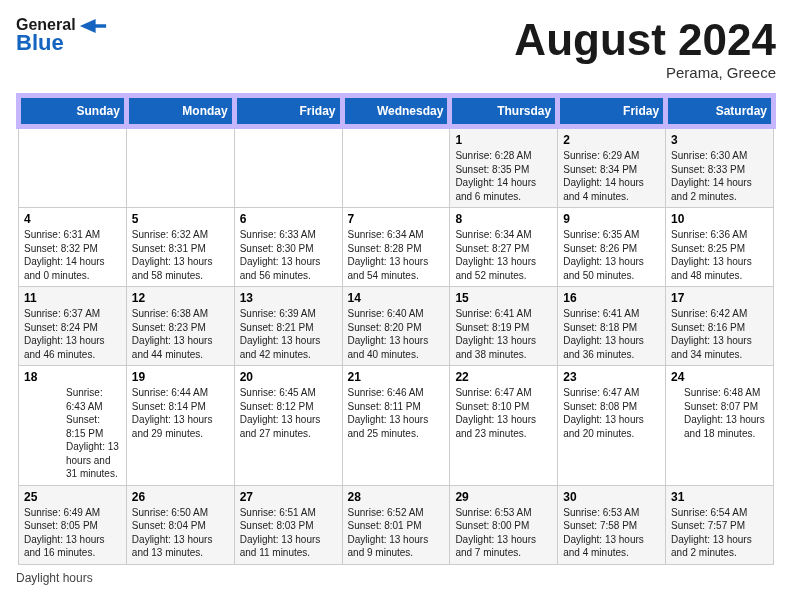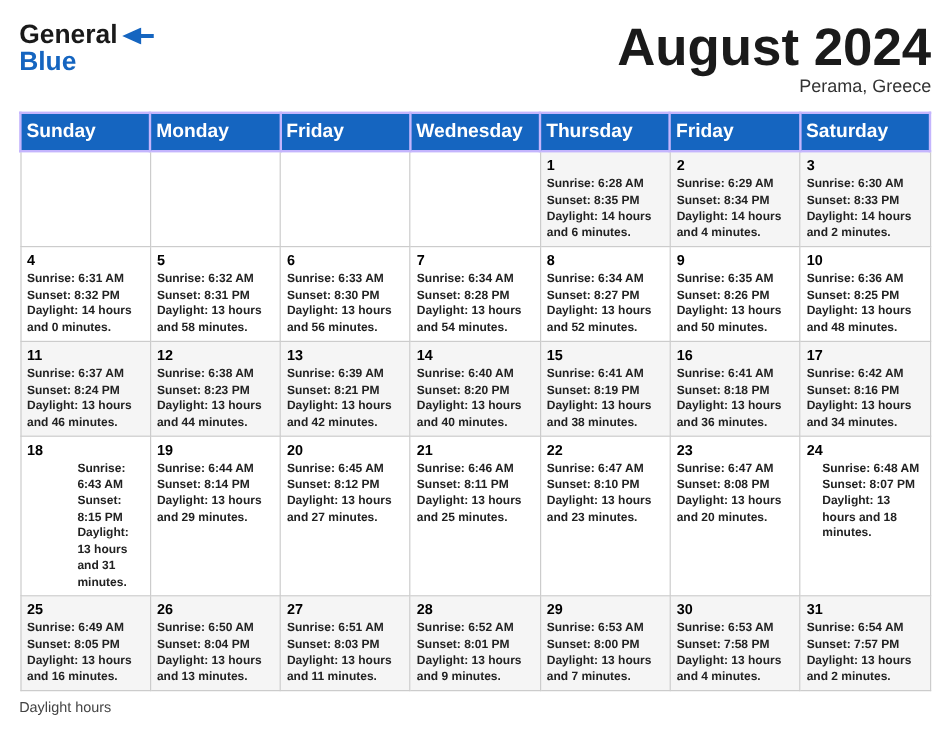--- a/index.html
+++ b/index.html
@@ -42,24 +42,24 @@
     }
     .calendar {
       width: 100%;
       border-collapse: collapse;
       font-size: 10.5px;
     }
     .calendar th {
       background: #1565C0;
       color: #fff;
       font-weight: bold;
-      font-size: 16px;
+      font-size: 12px;
       padding: 6px 4px;
-      text-align: left;
-      border: 2px solid #c4b5fd;
+      text-align: right;
+      border: 5px solid #c4b5fd;
     }
     .calendar td {
       border: 1px solid #ccc;
       vertical-align: top;
       padding: 4px 5px;
       width: calc(100% / 7);
       min-height: 80px;
       background: #fff;
     }
     .calendar tr:nth-child(odd) td { background: #f5f5f5; }
@@ -67,37 +67,36 @@
     .day-num {
       font-weight: bold;
       font-size: 12px;
       display: block;
       margin-bottom: 2px;
     }
     .cell-text {
       font-size: 10px;
       line-height: 1.35;
       color: #222;
-      font-weight: bold;
     }
     .empty { background: #fff !important; }
     .footer-note {
       margin-top: 6px;
       font-size: 12px;
       color: #444;
       text-align: left;
     }
   </style>
 </head>
 <body>
 
 <div class="header">
   <div class="logo">
     <div style="display:flex;align-items:center;">
-      <span style="font-size:22px;font-weight:bold;color:#1a1a1a;">General</span>
+      <span style="font-size:16px;font-weight:bold;color:#1a1a1a;">General</span>
       <svg class="logo-arrow" viewBox="0 0 30 16" style="margin-left:3px;margin-top:2px;">
         <polygon points="0,8 18,0 18,6 30,6 30,10 18,10 18,16" fill="#1565C0"></polygon>
       </svg>
     </div>
     <span style="font-size:22px;font-weight:bold;color:#1565C0;margin-top:-4px;">Blue</span>
   </div>
   <div class="title-section">
     <div class="month-year">August 2024</div>
     <div class="location">Perama, Greece</div>
   </div>

